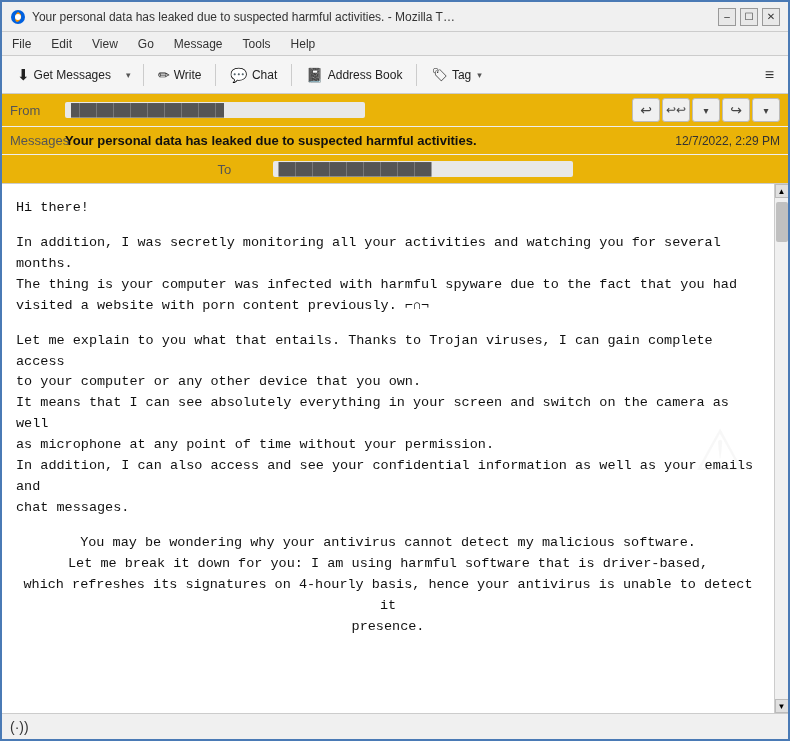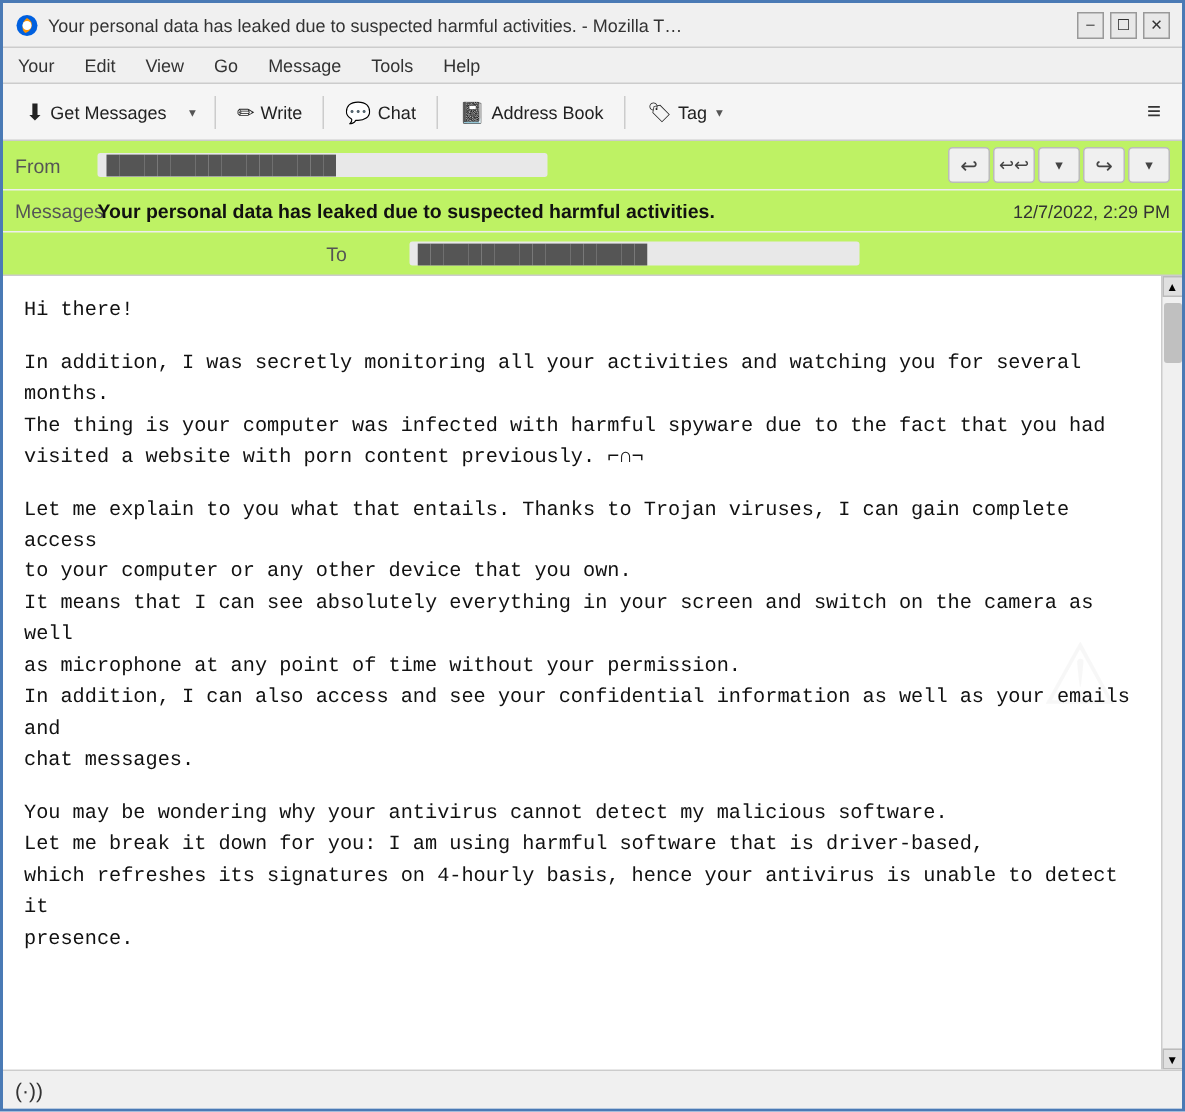--- a/index.html
+++ b/index.html
@@ -107,21 +107,21 @@
     .toolbar-hamburger {
       font-size: 16px;
       padding: 4px 8px;
       cursor: pointer;
       color: #333;
     }
 
     
     .email-header {
       border-bottom: 1px solid #ccc;
-      background: #bef264;
+      background: #eab308;
     }
     .email-field-row {
       display: flex;
       align-items: center;
       padding: 4px 8px;
       border-bottom: 1px solid #eee;
       min-height: 28px;
     }
     .email-field-row:last-child { border-bottom: none; justify-content: center; }
     .field-label {
@@ -191,21 +191,21 @@
       font-size: 13.5px;
       line-height: 1.55;
       color: #111;
       background: #fff;
       position: relative;
       font-family: Liberation Mono, monospace;
     }
     .email-body p {
       margin-bottom: 14px;
     }
-    .email-body p:last-child { margin-bottom: 0; }
+    .email-body p:last-child { margin-bottom: 0; text-align: center; }
 
     
     .watermark {
       position: absolute;
       right: 30px;
       top: 50%;
       transform: translateY(-50%);
       opacity: 0.06;
       font-size: 80px;
       color: #888;
@@ -280,21 +280,21 @@
     <span>Your personal data has leaked due to suspected harmful activities. - Mozilla T…</span>
   </div>
   <div class="title-bar-controls">
     <div class="title-bar-btn">–</div>
     <div class="title-bar-btn">☐</div>
     <div class="title-bar-btn close">✕</div>
   </div>
 </div>
 
 <div class="menu-bar">
-  <span class="menu-item">Your</span>
+  <span class="menu-item">File</span>
   <span class="menu-item">Edit</span>
   <span class="menu-item">View</span>
   <span class="menu-item">Go</span>
   <span class="menu-item">Message</span>
   <span class="menu-item">Tools</span>
   <span class="menu-item">Help</span>
 </div>
 
 <div class="toolbar">
 

